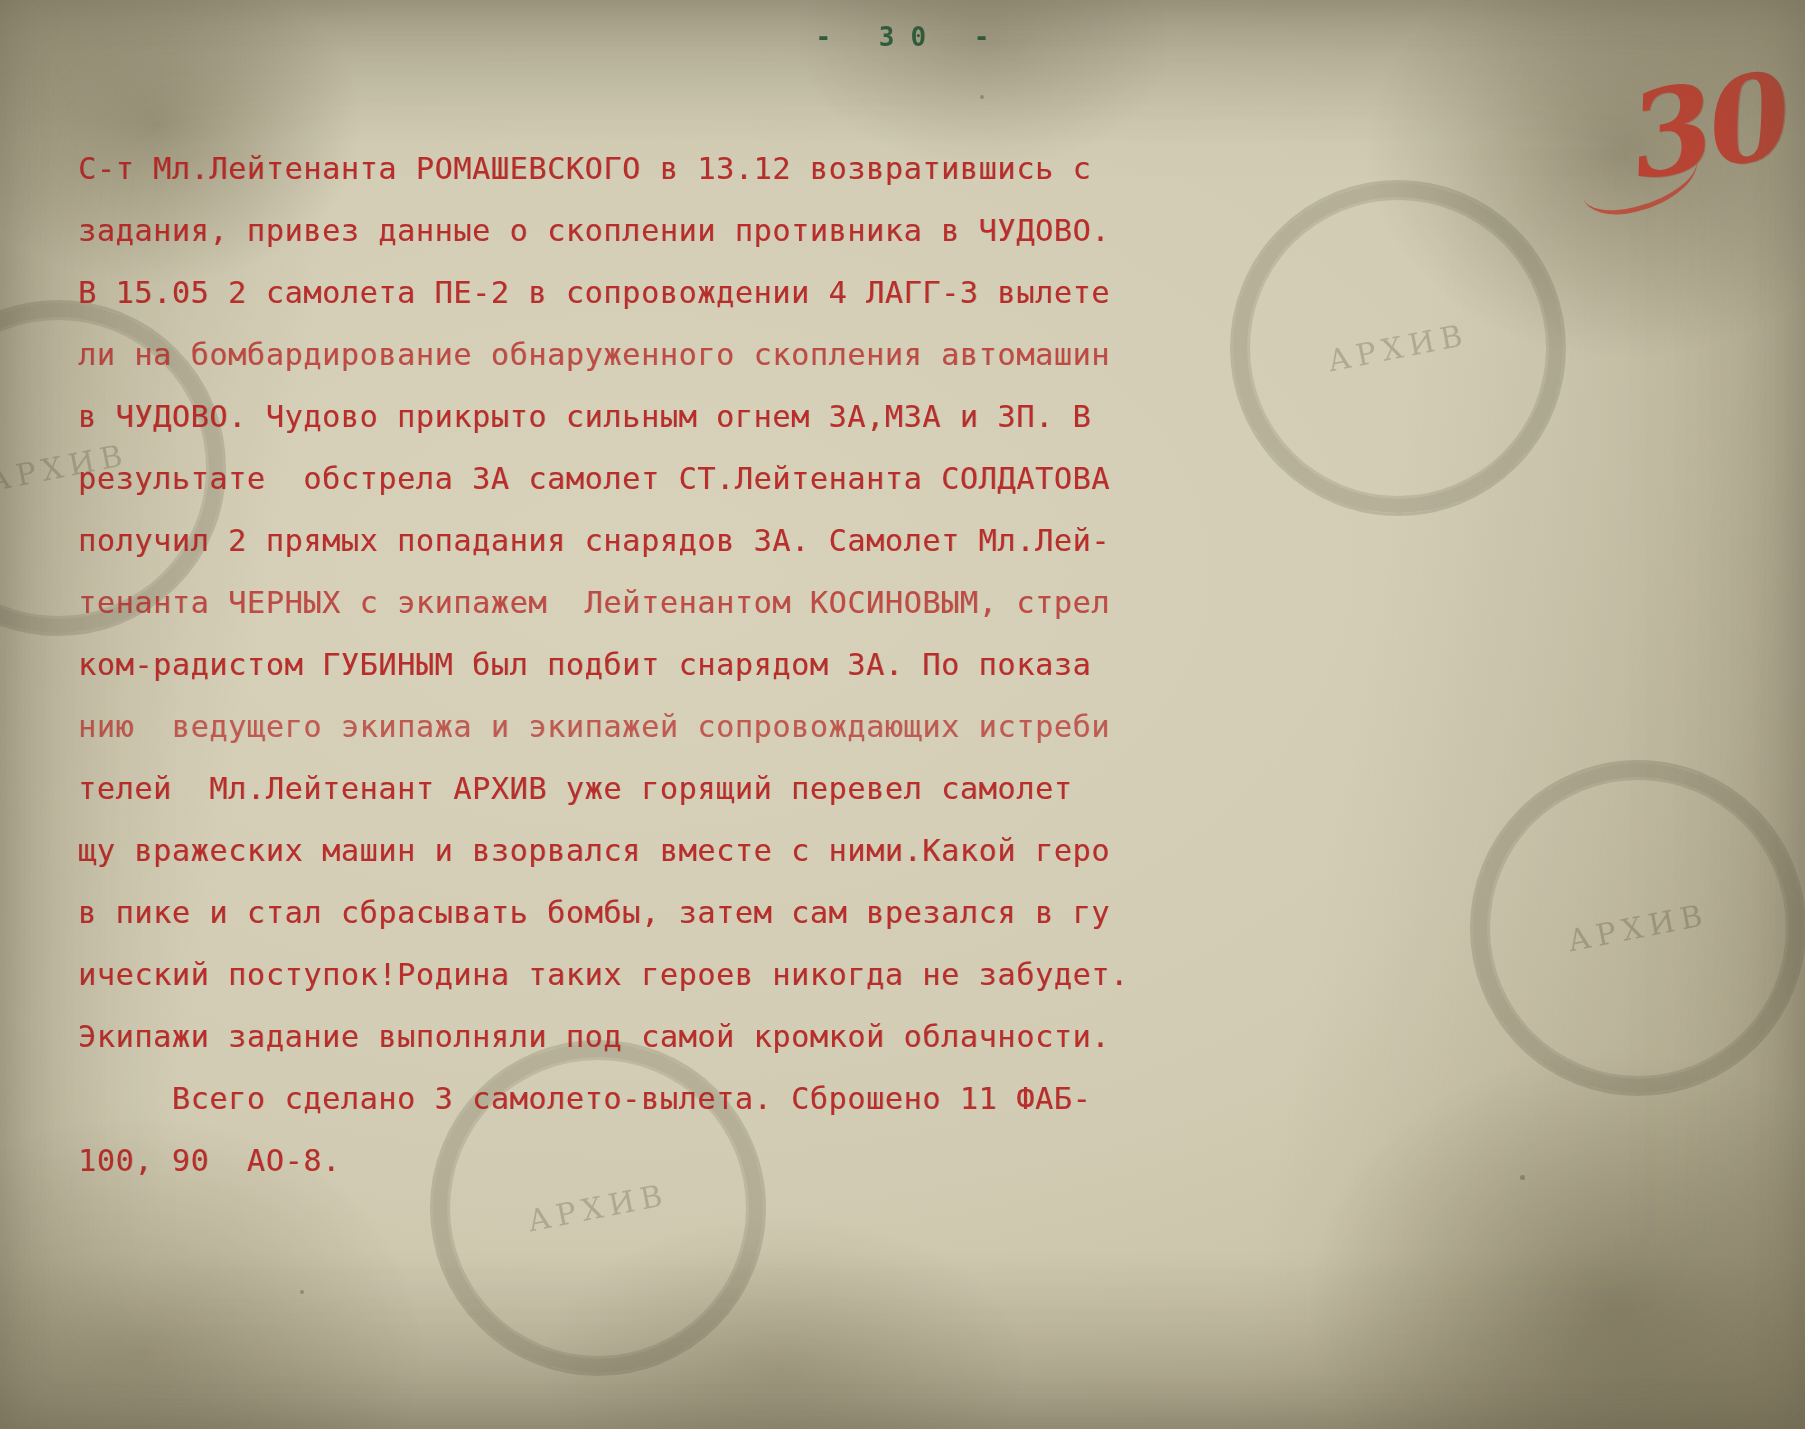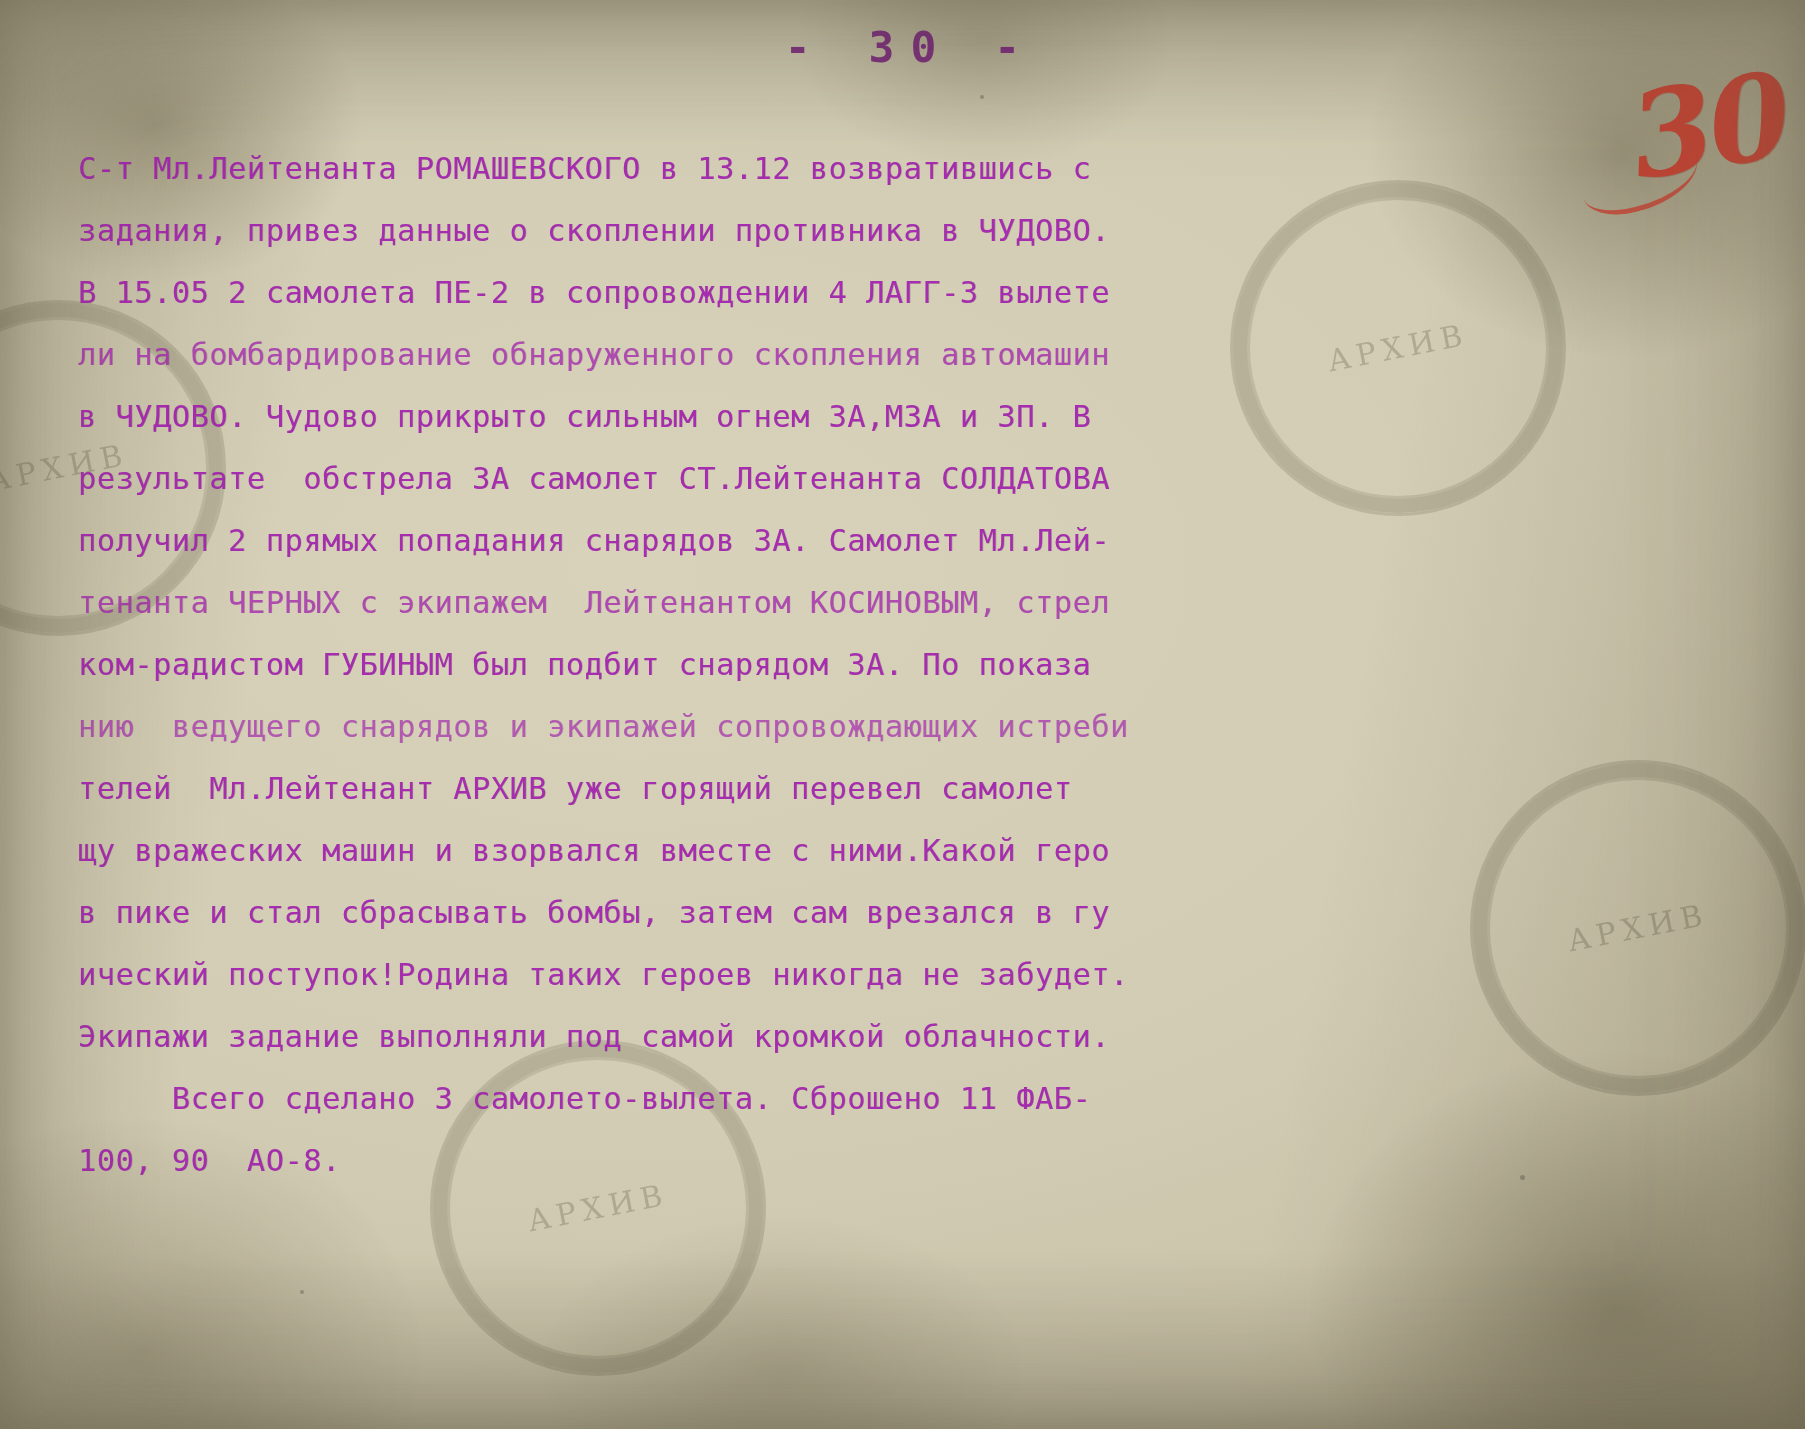--- a/index.html
+++ b/index.html
@@ -83,37 +83,37 @@
   .content {
     position: absolute;
     inset: 0;
   }
   .page-number {
     position: absolute;
     left: 0;
     right: 0;
     top: 22px;
     text-align: center;
-    font-size: 43px;
+    font-size: 26px;
     letter-spacing: 16px;
-    color: #701a75;
+    color: #14532d;
     text-indent: 16px;
     font-weight: 700;
     opacity: 0.86;
   }
   .body-block {
     position: absolute;
     left: 78px;
     top: 138px;
     width: 1430px;
   }
   .line {
     font-size: 30.5px;
     line-height: 62px;
-    color: #a21caf;
+    color: #b91c1c;
     white-space: pre;
     letter-spacing: 0.4px;
     opacity: 0.90;
     text-shadow: 0.6px 0.4px 0 rgba(60,56,45,0.30);
   }
   .line.faded  { opacity: 0.74; }
   .line.fadedd { opacity: 0.66; }
 
   
   .red-mark {
@@ -191,21 +191,21 @@
     <div class="body-block">
       <div class="line">С-т Мл.Лейтенанта РОМАШЕВСКОГО в 13.12 возвратившись с</div>
       <div class="line">задания, привез данные о скоплении противника в ЧУДОВО.</div>
       <div class="line">В 15.05 2 самолета ПЕ-2 в сопровождении 4 ЛАГГ-3 вылете</div>
       <div class="line faded">ли на бомбардирование обнаруженного скопления автомашин</div>
       <div class="line">в ЧУДОВО. Чудово прикрыто сильным огнем ЗА,МЗА и ЗП. В</div>
       <div class="line">результате  обстрела ЗА самолет СТ.Лейтенанта СОЛДАТОВА</div>
       <div class="line">получил 2 прямых попадания снарядов ЗА. Самолет Мл.Лей-</div>
       <div class="line faded">тенанта ЧЕРНЫХ с экипажем  Лейтенантом КОСИНОВЫМ, стрел</div>
       <div class="line">ком-радистом ГУБИНЫМ был подбит снарядом ЗА. По показа</div>
-      <div class="line fadedd">нию  ведущего снарядов и экипажей сопровождающих истреби</div>
+      <div class="line fadedd">нию  ведущего экипажа и экипажей сопровождающих истреби</div>
       <div class="line">телей  Мл.Лейтенант АРХИВ уже горящий перевел самолет</div>
       <div class="line">щу вражеских машин и взорвался вместе с ними.Какой геро</div>
       <div class="line">в пике и стал сбрасывать бомбы, затем сам врезался в гу</div>
       <div class="line">ический поступок!Родина таких героев никогда не забудет.</div>
       <div class="line">Экипажи задание выполняли под самой кромкой облачности.</div>
       <div class="line">     Всего сделано 3 самолето-вылета. Сброшено 11 ФАБ-</div>
       <div class="line">100, 90  АО-8.</div>
     </div>
 
     <div class="red-mark">30</div>

